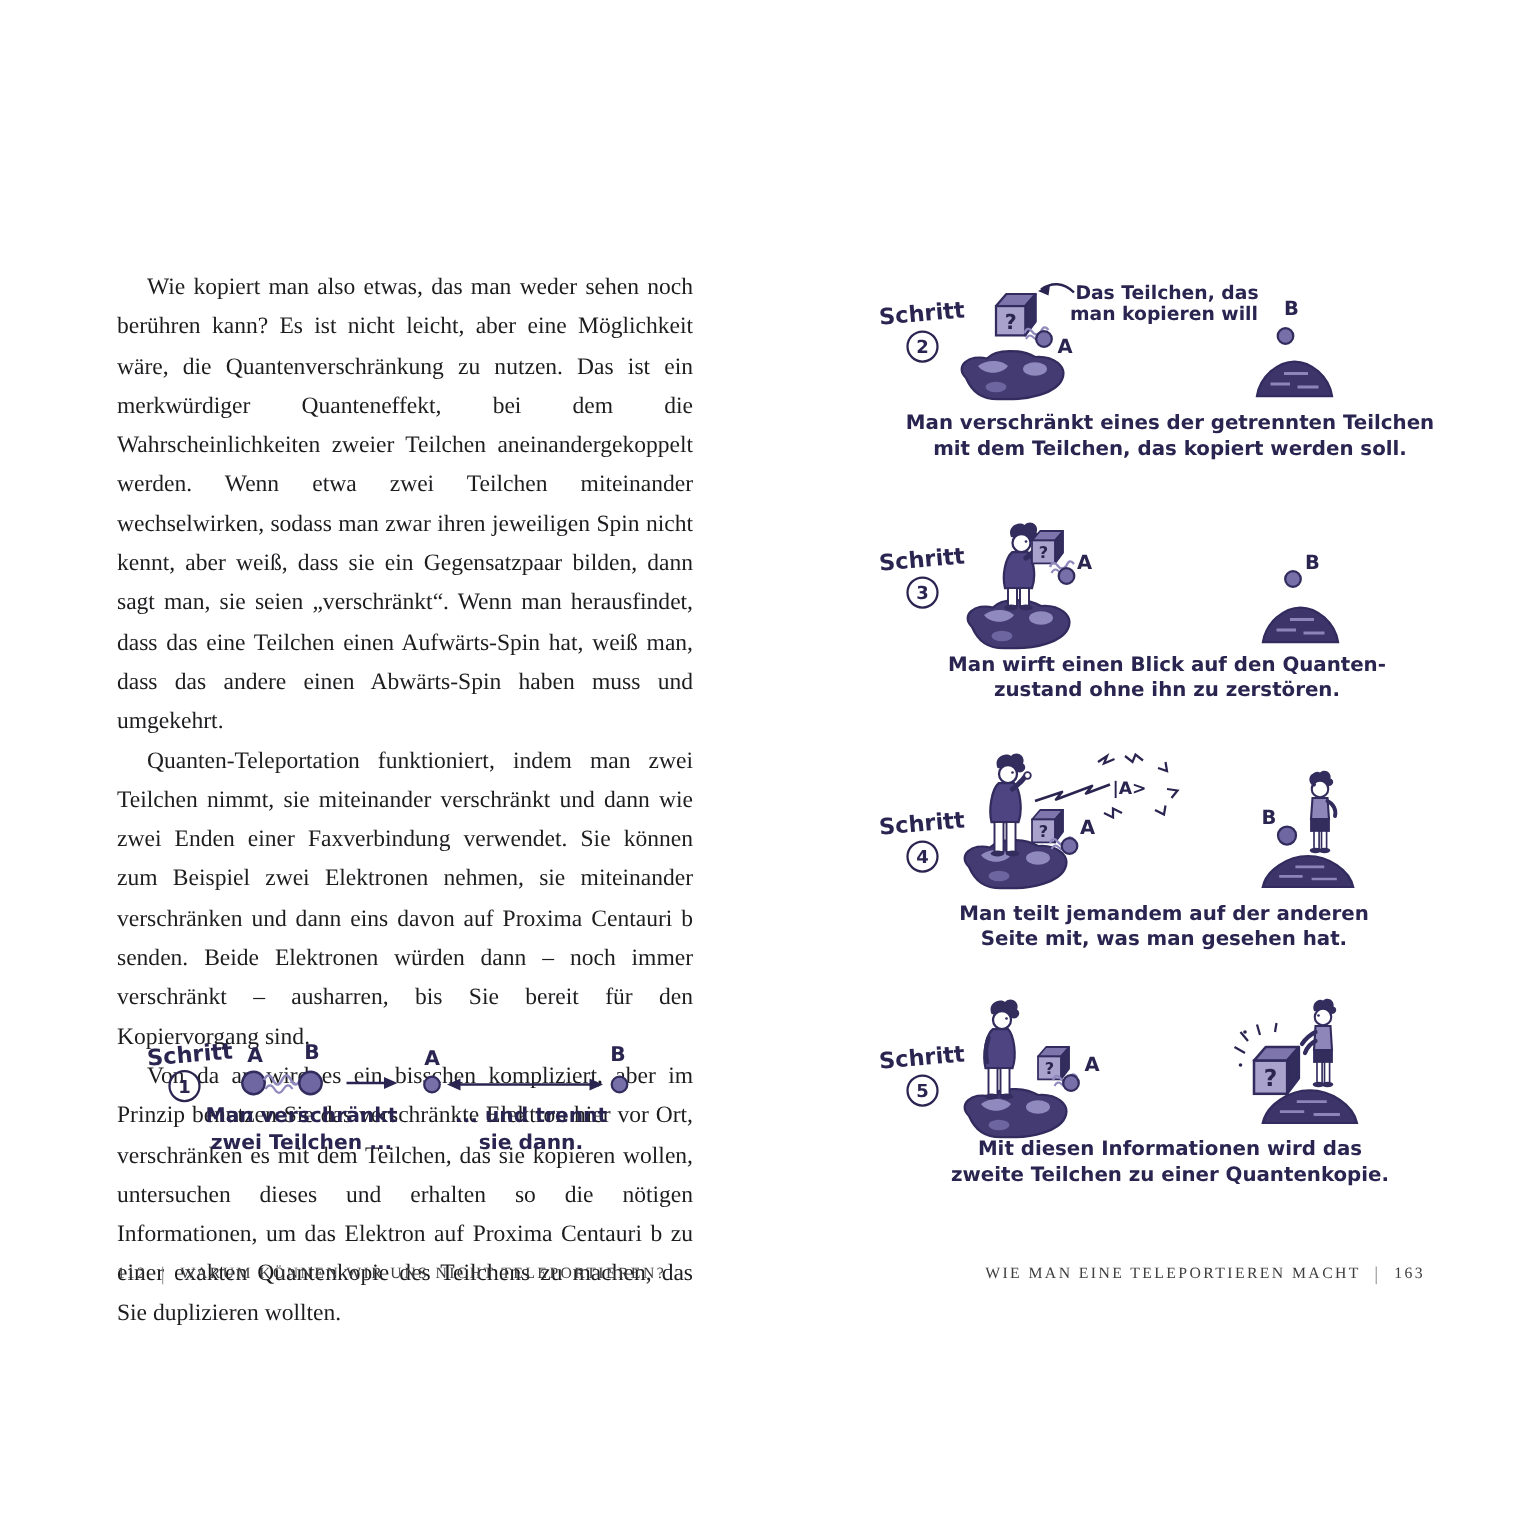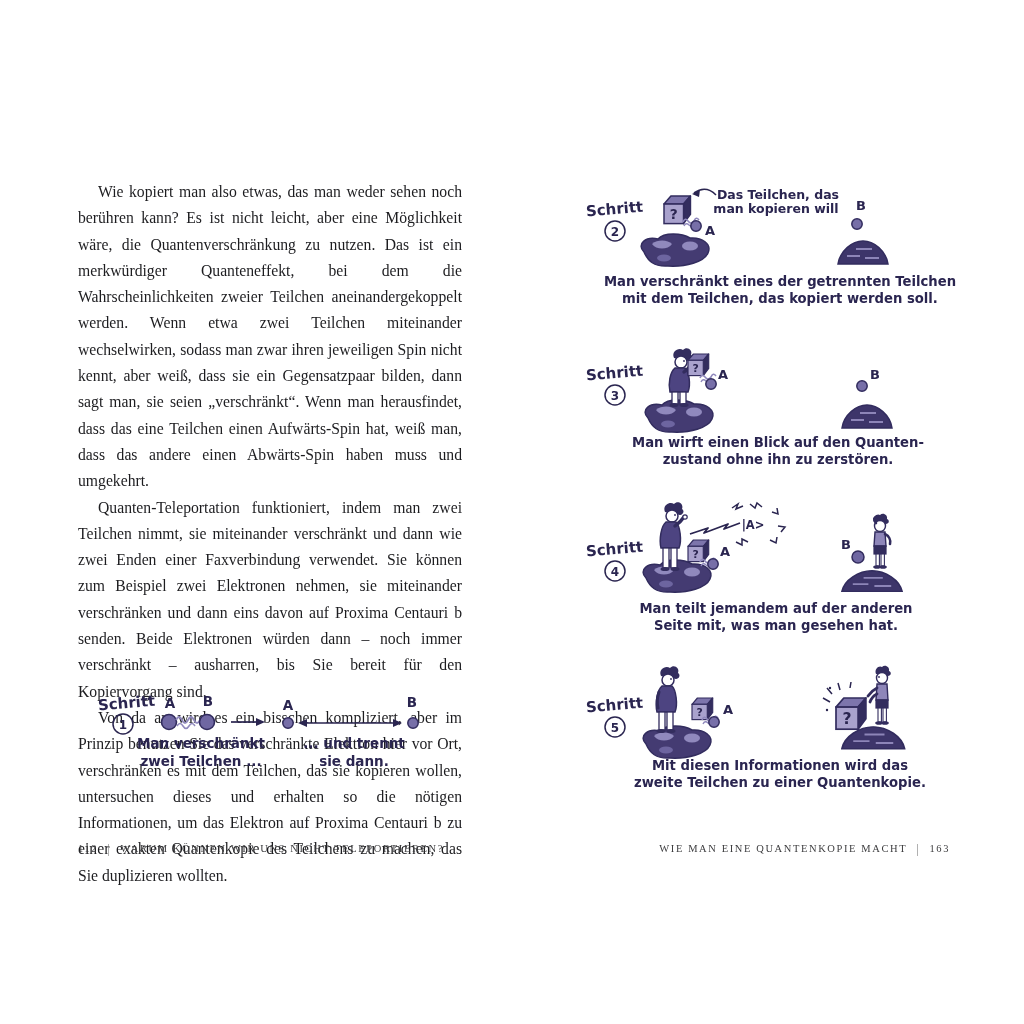--- a/index.html
+++ b/index.html
@@ -230,16 +230,16 @@
     </g>
     <use href="#dome" transform="translate(262,62) scale(1.25,0.95)"></use>
     <text x="200" y="108" text-anchor="middle" font-size="13.2">Mit diesen Informationen wird das</text>
     <text x="200" y="125" text-anchor="middle" font-size="13.2">zweite Teilchen zu einer Quantenkopie.</text>
   </svg>
 
   <div id="footer-left" class="footer">
     <span>112</span><span class="bar">|</span><span>WARUM KÖNNEN WIR UNS NICHT TELEPORTIEREN?</span>
   </div>
   <div id="footer-right" class="footer">
-    <span>WIE MAN EINE QUANTENKOPIE MACHT</span><span class="bar">|</span><span>163</span>
+    <span>WIE MAN EINE TELEPORTIEREN MACHT</span><span class="bar">|</span><span>163</span>
   </div>
 
 </div>
 
 </body></html>

